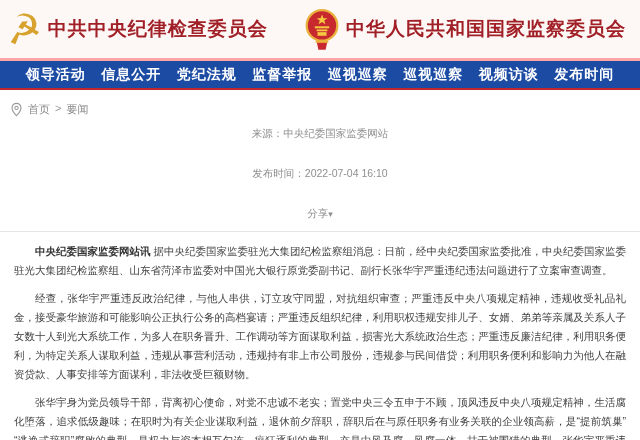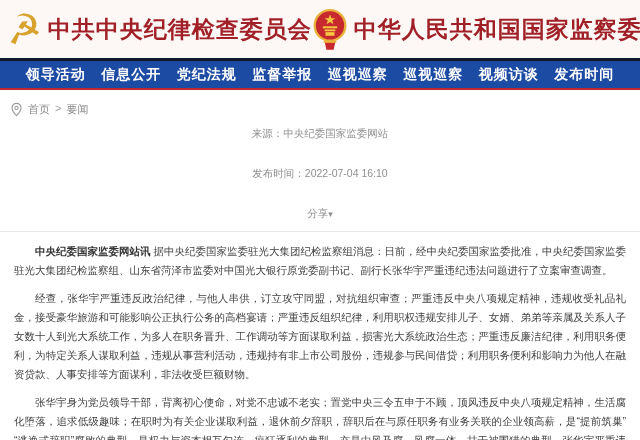--- a/index.html
+++ b/index.html
@@ -7,24 +7,24 @@
               font-family:"Liberation Sans", sans-serif; }
   .page { width:640px; height:440px; background:#fff; }
 
   
   .masthead { height:58px; background:#fdf8f6; display:flex; align-items:center;
               justify-content:space-between; padding:0 14px 0 6px; }
   .org { display:flex; align-items:center; gap:6px; cursor:pointer; }
   .party-emblem { font-size:40px; line-height:40px; color:#d7a22e;
                   transform:rotate(-8deg); display:inline-block; }
   .org-name { font-family:"Liberation Serif", serif; font-weight:bold;
-              font-size:23px; color:#a11f26; letter-spacing:1px; white-space:nowrap; }
+              font-size:19px; color:#a11f26; letter-spacing:1px; white-space:nowrap; }
 
   
-  .navbar { height:32px; background:#1c4ba3; border-top:3px solid #0f172a;
+  .navbar { height:32px; background:#1c4ba3; border-top:3px solid #fca5a5;
             border-bottom:2px solid #c1272d; display:flex; align-items:center;
             justify-content:space-around; padding:0 18px; }
   .nav-item { color:#ffffff; font-family:"Liberation Serif", serif; font-weight:bold;
               font-size:14px; text-decoration:none; letter-spacing:1px; cursor:pointer;
               white-space:nowrap; }
 
   
   .breadcrumb { display:flex; align-items:flex-start; gap:5px; padding:12px 14px 6px 10px;
                 font-size:11px; color:#8a8a8a; }
   .crumb-link { color:#8a8a8a; text-decoration:none; cursor:pointer; }

